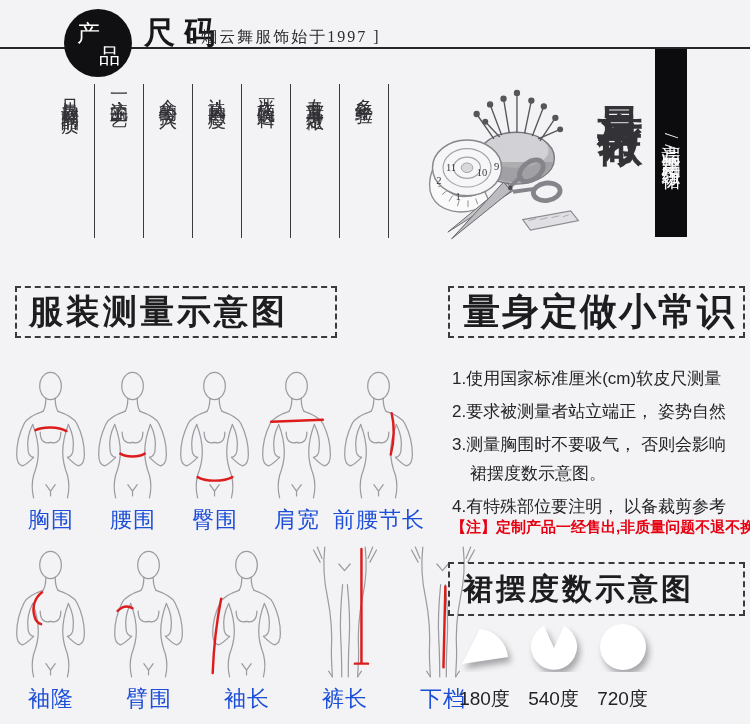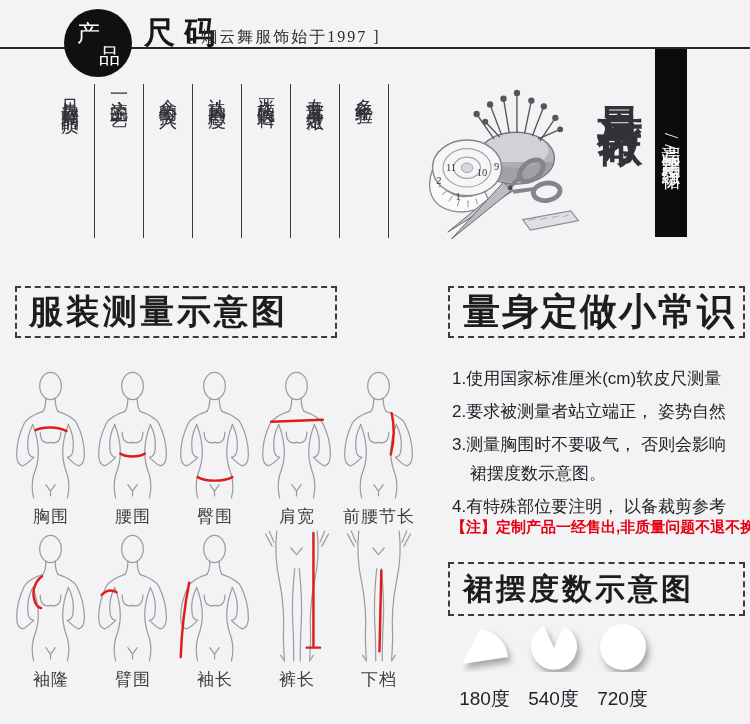--- a/index.html
+++ b/index.html
@@ -48,24 +48,24 @@
     display:flex;align-items:center;
     font-family:"Liberation Serif", serif;font-weight:700;color:#1d1d20;
   }
   .tbox.left1{left:15px;top:286px;width:322px;height:52px;font-size:34px;letter-spacing:3px;padding-left:12px;}
   .tbox.right1{left:448px;top:286px;width:297px;height:52px;font-size:37px;letter-spacing:2px;padding-left:13px;}
   .tbox.right2{left:448px;top:562px;width:297px;height:54px;font-size:30px;letter-spacing:3px;padding-left:13px;text-align:right;}
 
   
   .figrow{position:absolute;left:10px;display:flex;}
   .figrow.r1{top:362px;}
-  .figrow.r2{top:525px;}
+  .figrow.r2{top:541px;gap:16px;}
   .figcell{width:82px;display:flex;flex-direction:column;align-items:center;}
   .figcell svg{width:78px;height:140px;display:block;}
-  .figlabel{margin-top:3px;font-size:17px;color:#404040;letter-spacing:1px;white-space:nowrap;}
+  .figlabel{margin-top:3px;font-size:22px;color:#1d4ed8;letter-spacing:1px;white-space:nowrap;}
   .sk{stroke:#9a9aa0;stroke-width:1.3;fill:none;stroke-linecap:round;}
   .red{stroke:#dd1c1c;stroke-width:2.6;fill:none;stroke-linecap:round;}
 
   
   .tips{position:absolute;left:452px;top:368px;width:298px;}
   .tip-line{font-size:17px;line-height:21px;margin-bottom:12px;color:#242428;white-space:nowrap;}
   .tip-line.indent{padding-left:18px;margin-top:-4px;}
   .tip-note{position:absolute;left:451px;top:518px;font-size:15px;font-weight:700;white-space:nowrap;letter-spacing:0;}
 
   

